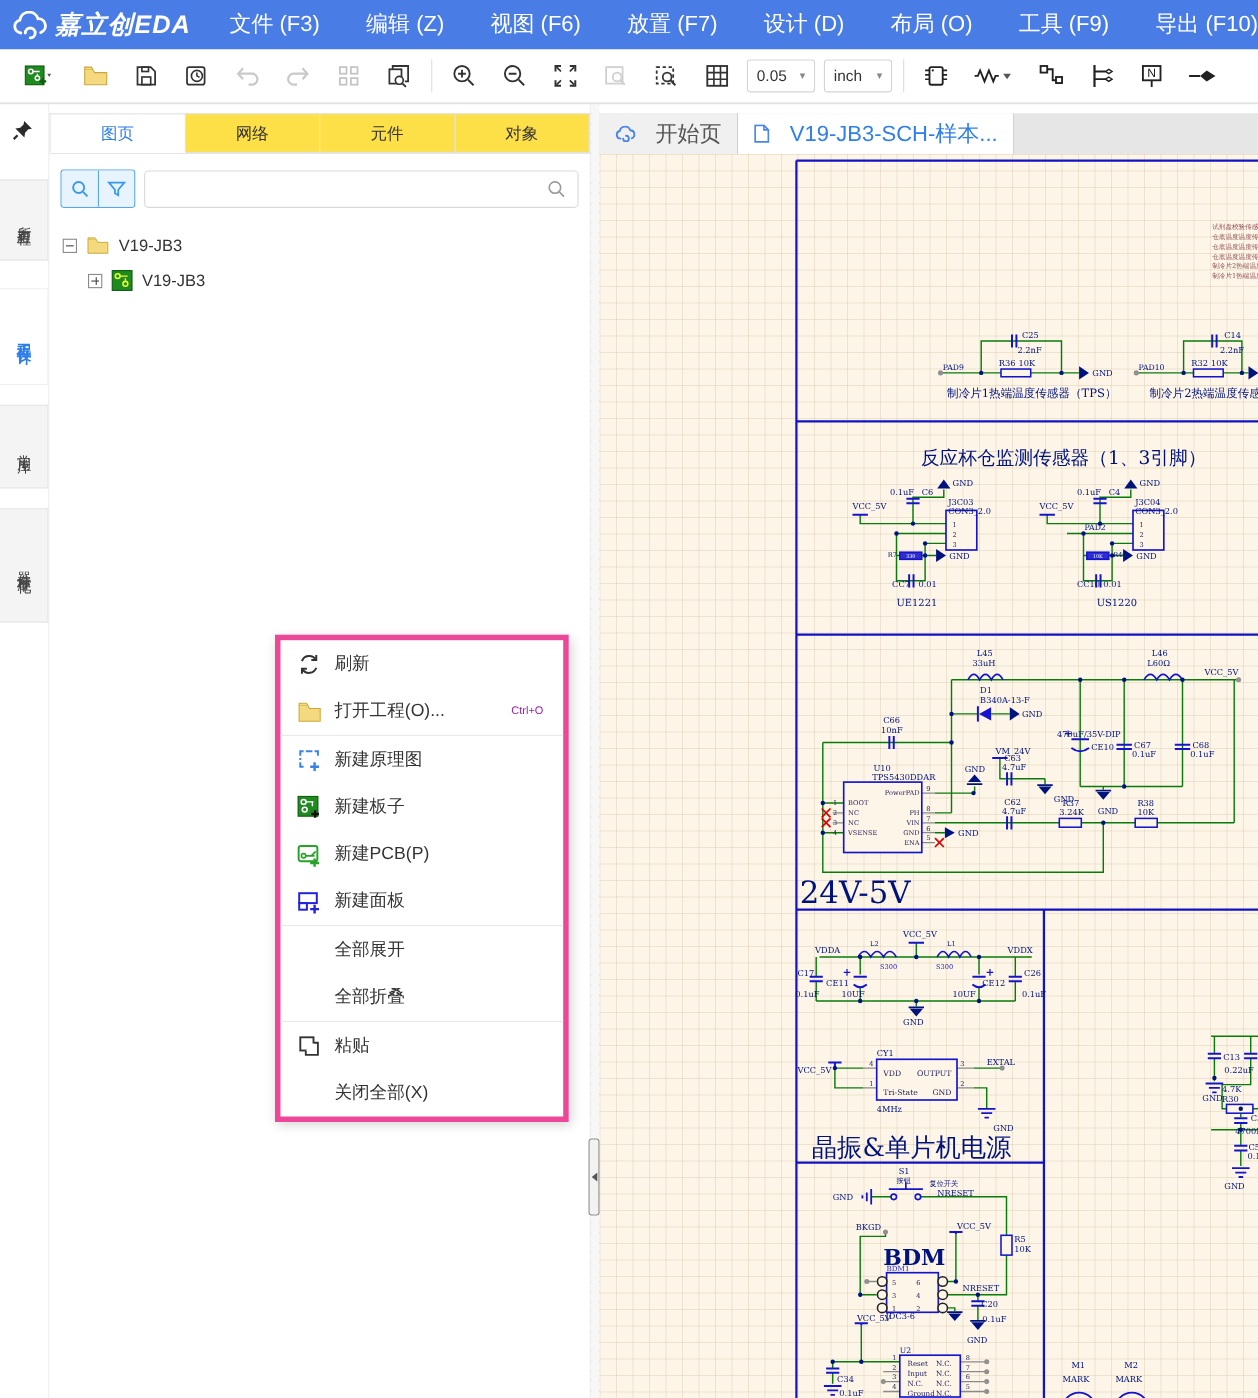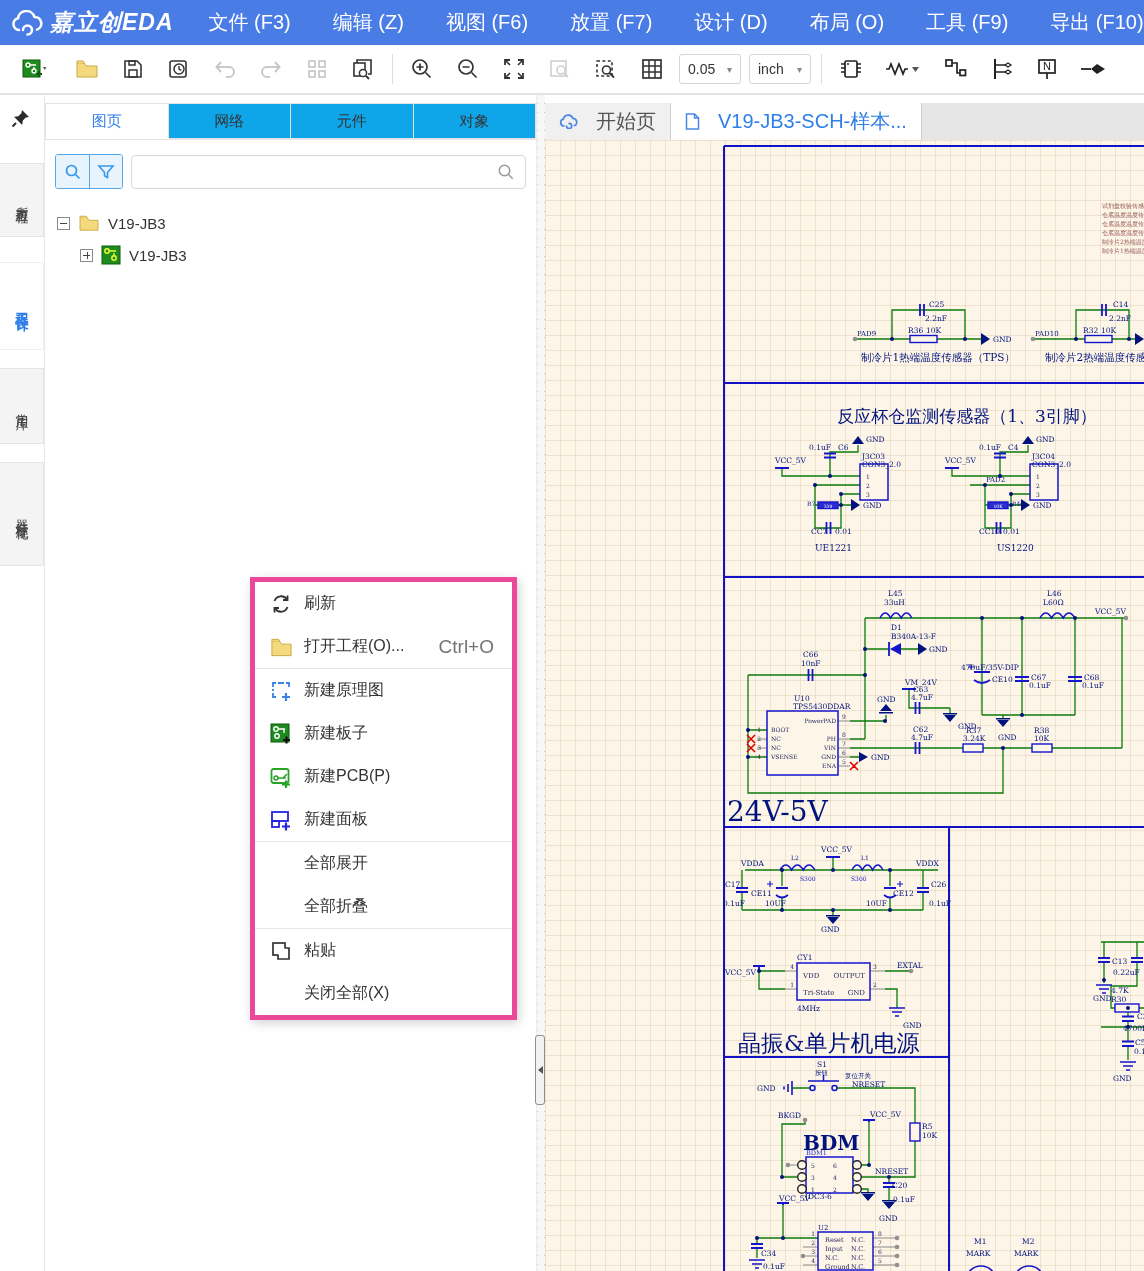--- a/index.html
+++ b/index.html
@@ -25,21 +25,21 @@
   
   .main{display:flex;height:1176px}
   .rail{width:45px;flex:none;background:#fff;border-right:1px solid #e8e8e8;position:relative}
   .vtab{position:absolute;left:0;width:44px;background:#f4f4f4;border:1px solid #e5e5e5;border-left:none;
     writing-mode:vertical-rl;text-orientation:upright;display:flex;align-items:center;justify-content:center;
     font-size:13px;color:#444;letter-spacing:2px;cursor:pointer}
   .vtab.active{background:#fff;color:#2f7fe8;font-weight:bold;border-color:#f0f0f0}
 
   .panel{width:491px;flex:none;background:#fff;position:relative}
   .ptabs{display:flex;margin-top:8px;height:37px;border-bottom:1px solid #e5e5e5}
-  .ptab{flex:1;background:#0ea5e9;border:1px solid #e2e2e2;border-left:none;display:flex;align-items:center;
+  .ptab{flex:1;background:#fde047;border:1px solid #e2e2e2;border-left:none;display:flex;align-items:center;
     justify-content:center;font-size:15px;color:#333;cursor:pointer}
   .ptab:first-child{border-left:1px solid #e2e2e2}
   .ptab.active{background:#fff;color:#2f7fe8;border-bottom:1px solid #fff}
   .searchrow{display:flex;align-items:center;margin:14px 10px 0 10px;gap:8px}
   .sbtns{display:flex;border:1px solid #58a6e8;border-radius:3px;overflow:hidden}
   .sbtn{width:33px;height:33px;background:#e7f4fe;display:flex;align-items:center;justify-content:center;cursor:pointer}
   .sbtn+.sbtn{border-left:1px solid #58a6e8}
   .sinput{flex:1;height:34px;border:1px solid #d9d9d9;border-radius:4px;display:flex;align-items:center;padding:0 10px}
   .sinput input{flex:1;border:none;outline:none;font-size:14px;background:transparent}
   .tree{margin-top:18px}
@@ -68,21 +68,21 @@
     background-size:15px 15px}
   #sch{position:absolute;left:0;top:0}
   #sch text{font-family:"DejaVu Serif","Liberation Serif",serif}
 
   
   .ctxmenu{position:absolute;left:250px;top:577px;width:267px;background:#fff;border:5px solid #ec4899;
     box-shadow:2px 3px 10px rgba(0,0,0,.18);z-index:50;padding:0}
   .citem{height:43px;display:flex;align-items:center;padding:0 18px 0 14px;font-size:16px;color:#333;cursor:pointer}
   .citem .cicon{width:24px;height:24px;margin-right:11px;display:flex;align-items:center;justify-content:center;flex:none}
   .citem .clabel{flex:1}
-  .citem .cshort{color:#737373;font-size:19px}
+  .citem .cshort{color:#a21caf;font-size:10px}
   .csep{height:1px;background:#e8e8e8}
 </style>
 </head>
 <body>
 
 <div id="root">
 
   <div class="menubar">
     <div class="logo">
       <svg width="34" height="26" viewBox="0 0 34 26">

